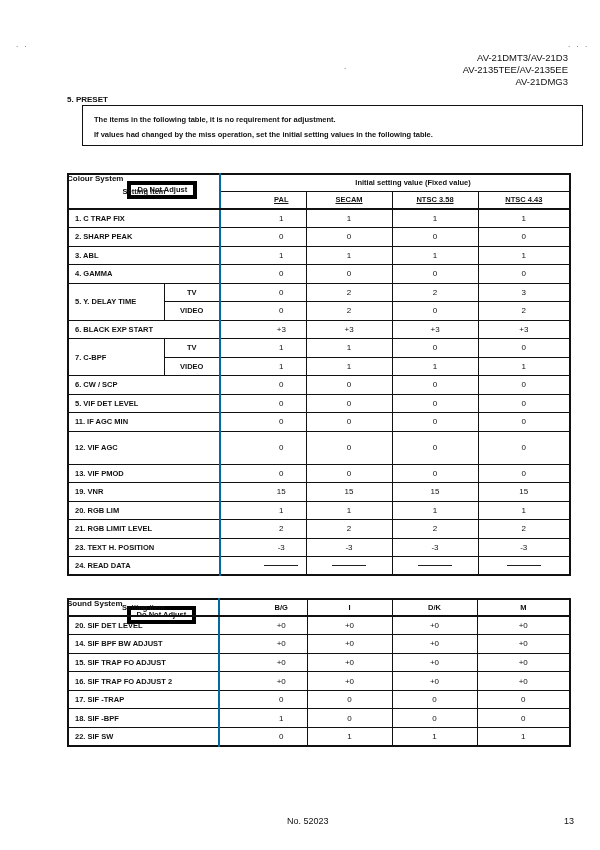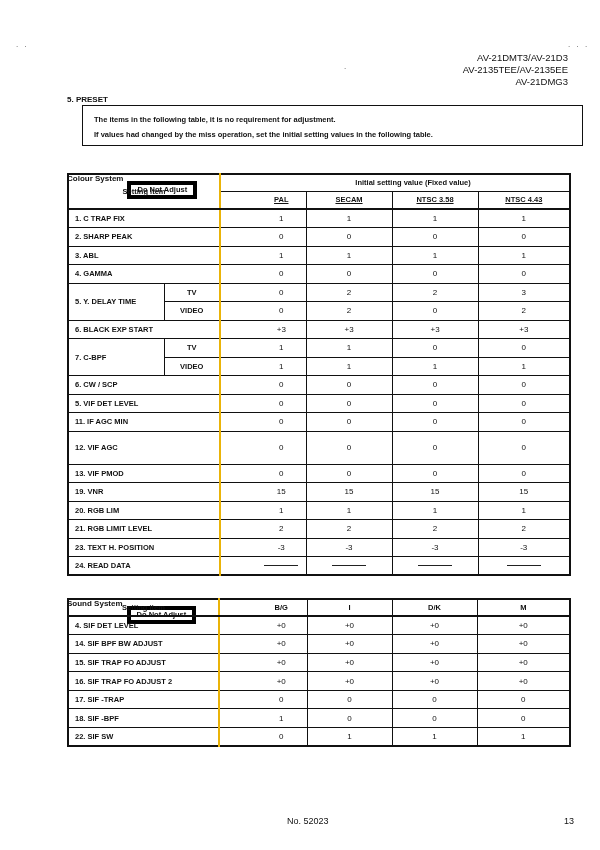--- a/index.html
+++ b/index.html
@@ -12,21 +12,21 @@
     .notice { left: 82px; top: 105px; width: 499px; height: 39px; border: 1.5px solid #111; }
     .notice p { margin: 0; position: absolute; left: 11px; font-size: 7.5px; font-weight: bold; }
     .sys-label { font-size: 8px; font-weight: bold; display: flex; align-items: center; }
     .tag { display: inline-block; border: 4px solid #000000; padding: 0 6px; margin-left: 4px;
            font-size: 7.5px; font-weight: bold; height: 10px; line-height: 10px; margin-top: 24px; }
     table { border-collapse: collapse; position: absolute; table-layout: fixed; }
     td, th { border: 1px solid #111; font-size: 7.5px; font-weight: bold; padding: 0;
              text-align: center; overflow: hidden; white-space: nowrap; }
     td.item { text-align: left; padding-left: 6px; }
     td.val { font-weight: normal; font-size: 8px; }
-    .thick-l { border-left: 2px solid #eab308; padding-left: 36px; }
+    .thick-l { border-left: 2px solid #0369a1; padding-left: 36px; }
     .thick-b { border-bottom: 2px solid #111; }
     .dash { display: inline-block; width: 34px; border-top: 1.5px solid #222; vertical-align: middle; }
     .footer { font-size: 9px; top: 816px; }
   </style>
 </head>
 <body>
 
 <span class="abs dots" style="left:16px;top:40px;">. .</span>
 <span class="abs dots" style="left:568px;top:40px;">. . .</span>
 <span class="abs dots" style="left:344px;top:62px;">.</span>
@@ -226,21 +226,21 @@
       <tr style="height:17px;">
     <td class="thick-b">Setting item</td>
     <td class="thick-l thick-b">B/G</td>
     <td class="thick-b">I</td>
     <td class="thick-b">D/K</td>
     <td class="thick-b">M</td>
   </tr>
   </tbody>
     <tbody id="sound-body">
       <tr style="height: 18.6px;">
-        <td class="item">4. SIF DET LEVEL</td>
+        <td class="item">20. SIF DET LEVEL</td>
         <td class="val thick-l">+0</td>
         <td class="val">+0</td>
         <td class="val">+0</td>
         <td class="val">+0</td>
       </tr>
       <tr style="height: 18.6px;">
         <td class="item">14. SIF BPF BW ADJUST</td>
         <td class="val thick-l">+0</td>
         <td class="val">+0</td>
         <td class="val">+0</td>

